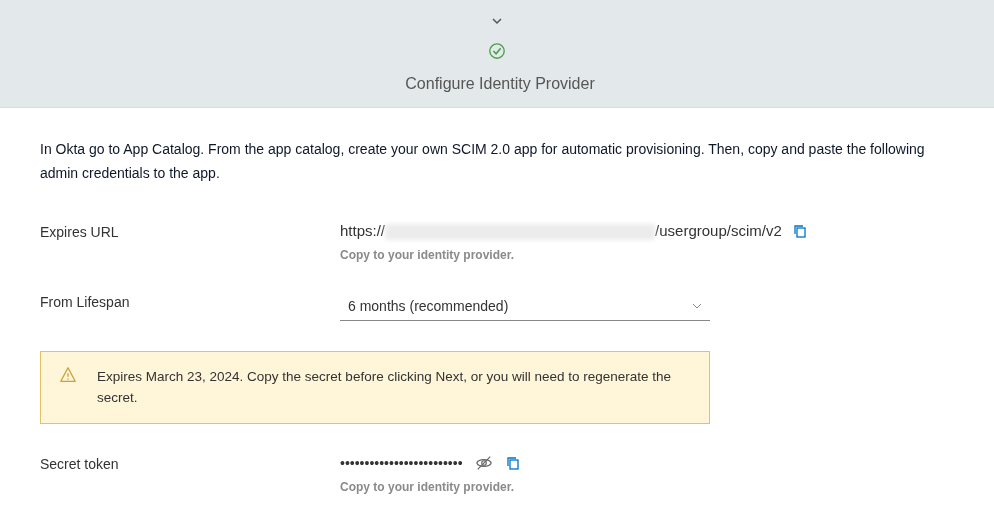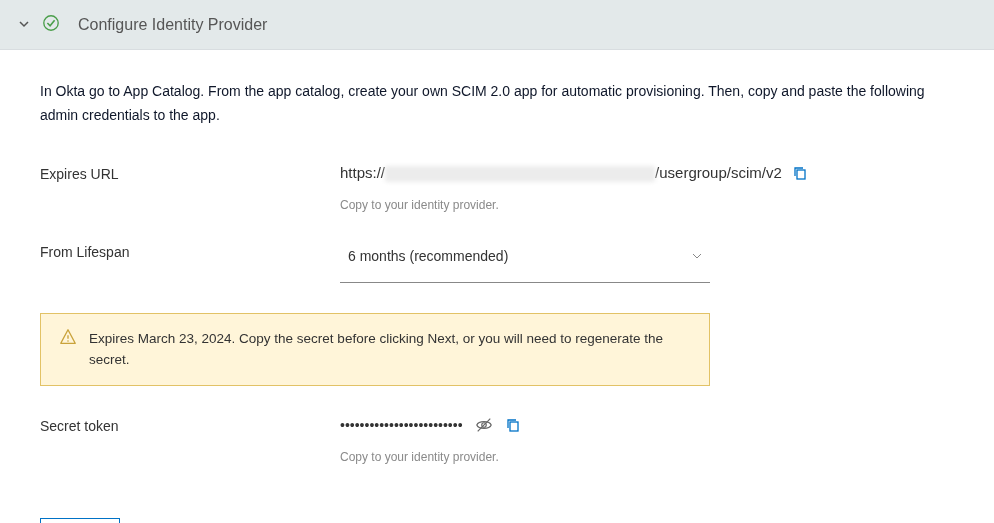--- a/index.html
+++ b/index.html
@@ -10,20 +10,21 @@
     background: #fff;
     width: 994px;
   }
   .header {
     background: #e3e9ea;
     border-bottom: 1px solid #d8dde0;
     display: flex;
     align-items: center;
     padding: 14px 18px;
     gap: 12px;
+    flex-direction: column;
   }
   .chevron-down svg { width: 12px; height: 12px; }
   .status-icon svg { width: 18px; height: 18px; }
   .header-title {
     font-size: 16px;
     color: #565656;
     margin-left: 6px;
   }
   .content {
     padding: 30px 40px 30px 40px;
@@ -69,40 +70,41 @@
   }
   .copy-btn {
     cursor: pointer;
     display: inline-flex;
     align-items: center;
   }
   .copy-btn svg { width: 16px; height: 16px; }
   .helper-text {
     font-size: 12px;
     color: #8a8a8a;
-    margin-top: 16px;
+    margin-top: 8px;
+    font-weight: bold;
   }
   .select {
     position: relative;
     width: 370px;
     border-bottom: 1px solid #888;
-    padding: 6px 8px 18px 8px;
+    padding: 6px 8px 6px 8px;
     display: flex;
     align-items: center;
     justify-content: space-between;
     cursor: pointer;
   }
   .select-text { color: #333; }
   .select-chevron svg { width: 10px; height: 10px; }
   .alert {
     background: #fff5d9;
     border: 1px solid #e2c266;
     padding: 14px 18px;
     display: flex;
-    gap: 12px;
+    gap: 20px;
     width: 670px;
     margin: 0 0 30px 0;
   }
   .alert-icon svg { width: 18px; height: 18px; flex-shrink: 0; }
   .alert-text {
     color: #333;
     line-height: 1.6;
     font-size: 13.5px;
   }
   .secret-row {

